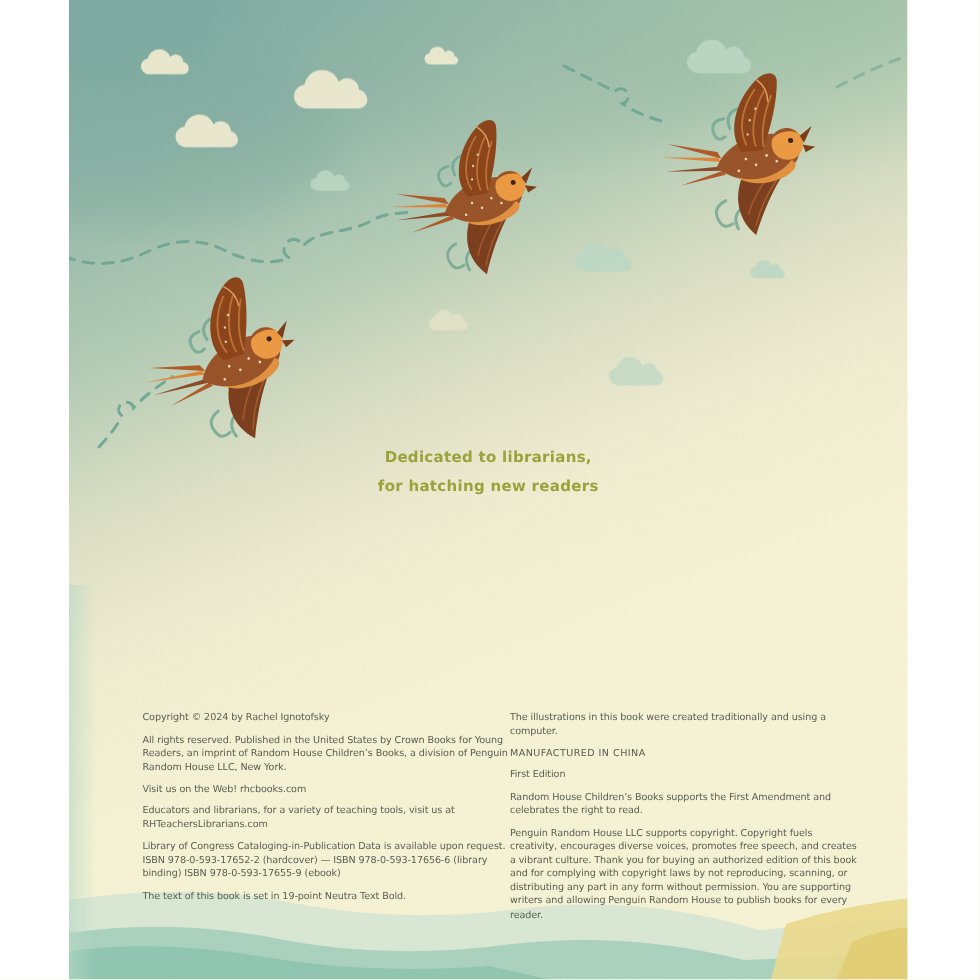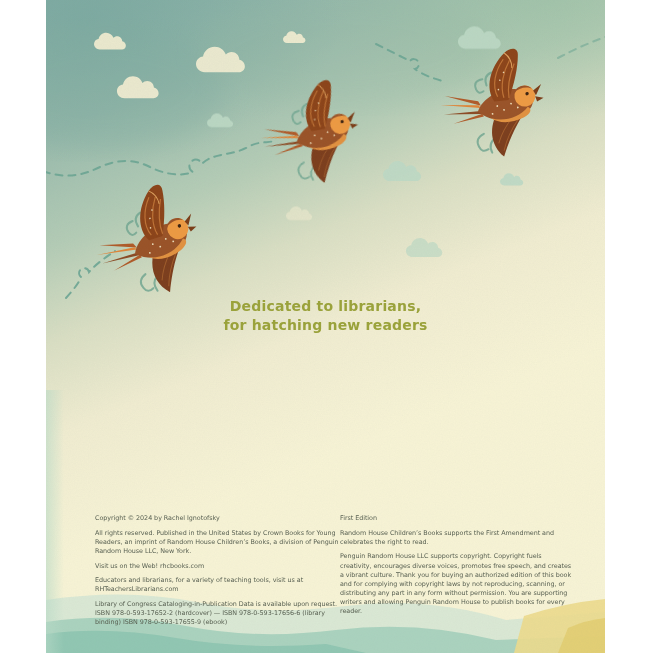--- a/index.html
+++ b/index.html
@@ -7,27 +7,26 @@
     width:653px;height:653px;background:#ffffff;position:relative;overflow:hidden;
     font-family:"DejaVu Sans", sans-serif;
   }
   .stage{
     position:absolute;left:46px;top:0;width:559px;height:653px;overflow:hidden;
     background:#f8f4d6;
   }
   .art{position:absolute;left:0;top:0;}
   .dedication{
     position:absolute;left:0;right:0;top:297px;text-align:center;
-    color:#9aa23b;font-weight:bold;font-size:14px;line-height:18.5px;
+    color:#9aa23b;font-weight:bold;font-size:10px;line-height:18.5px;
     letter-spacing:.2px;
   }
   .colophon{
     position:absolute;top:474px;color:#575f51;font-size:6.4px;line-height:1.42;
     letter-spacing:-0.05px;
-    margin-top:40px;
   }
   .colophon p{margin:0 0 5.6px 0;}
   .col-left{left:49px;width:250px;}
   .col-right{left:294px;width:232px;}
   .caps{letter-spacing:.3px;}
 </style>
 </head>
 <body>
 
 <div class="stage">
@@ -164,21 +163,24 @@
     <div>Dedicated to librarians,</div>
     <div>for hatching new readers</div>
   </div>
 
   <div class="colophon col-left">
     <p>Copyright © 2024 by Rachel Ignotofsky</p>
     <p>All rights reserved. Published in the United States by Crown Books for Young Readers, an imprint of Random House Children’s Books, a division of Penguin Random House LLC, New York.</p>
     <p>Visit us on the Web! rhcbooks.com</p>
     <p>Educators and librarians, for a variety of teaching tools, visit us at RHTeachersLibrarians.com</p>
     <p>Library of Congress Cataloging-in-Publication Data is available upon request. ISBN 978-0-593-17652-2 (hardcover) — ISBN 978-0-593-17656-6 (library binding) ISBN 978-0-593-17655-9 (ebook)</p>
+    <p>The text of this book is set in 19-point Neutra Text Bold.</p>
   </div>
 
   <div class="colophon col-right">
+    <p>The illustrations in this book were created traditionally and using a computer.</p>
+    <p class="caps">MANUFACTURED IN CHINA</p>
     <p>First Edition</p>
     <p>Random House Children’s Books supports the First Amendment and celebrates the right to read.</p>
     <p>Penguin Random House LLC supports copyright. Copyright fuels creativity, encourages diverse voices, promotes free speech, and creates a vibrant culture. Thank you for buying an authorized edition of this book and for complying with copyright laws by not reproducing, scanning, or distributing any part in any form without permission. You are supporting writers and allowing Penguin Random House to publish books for every reader.</p>
   </div>
 
 </div>
 
 </body></html>

